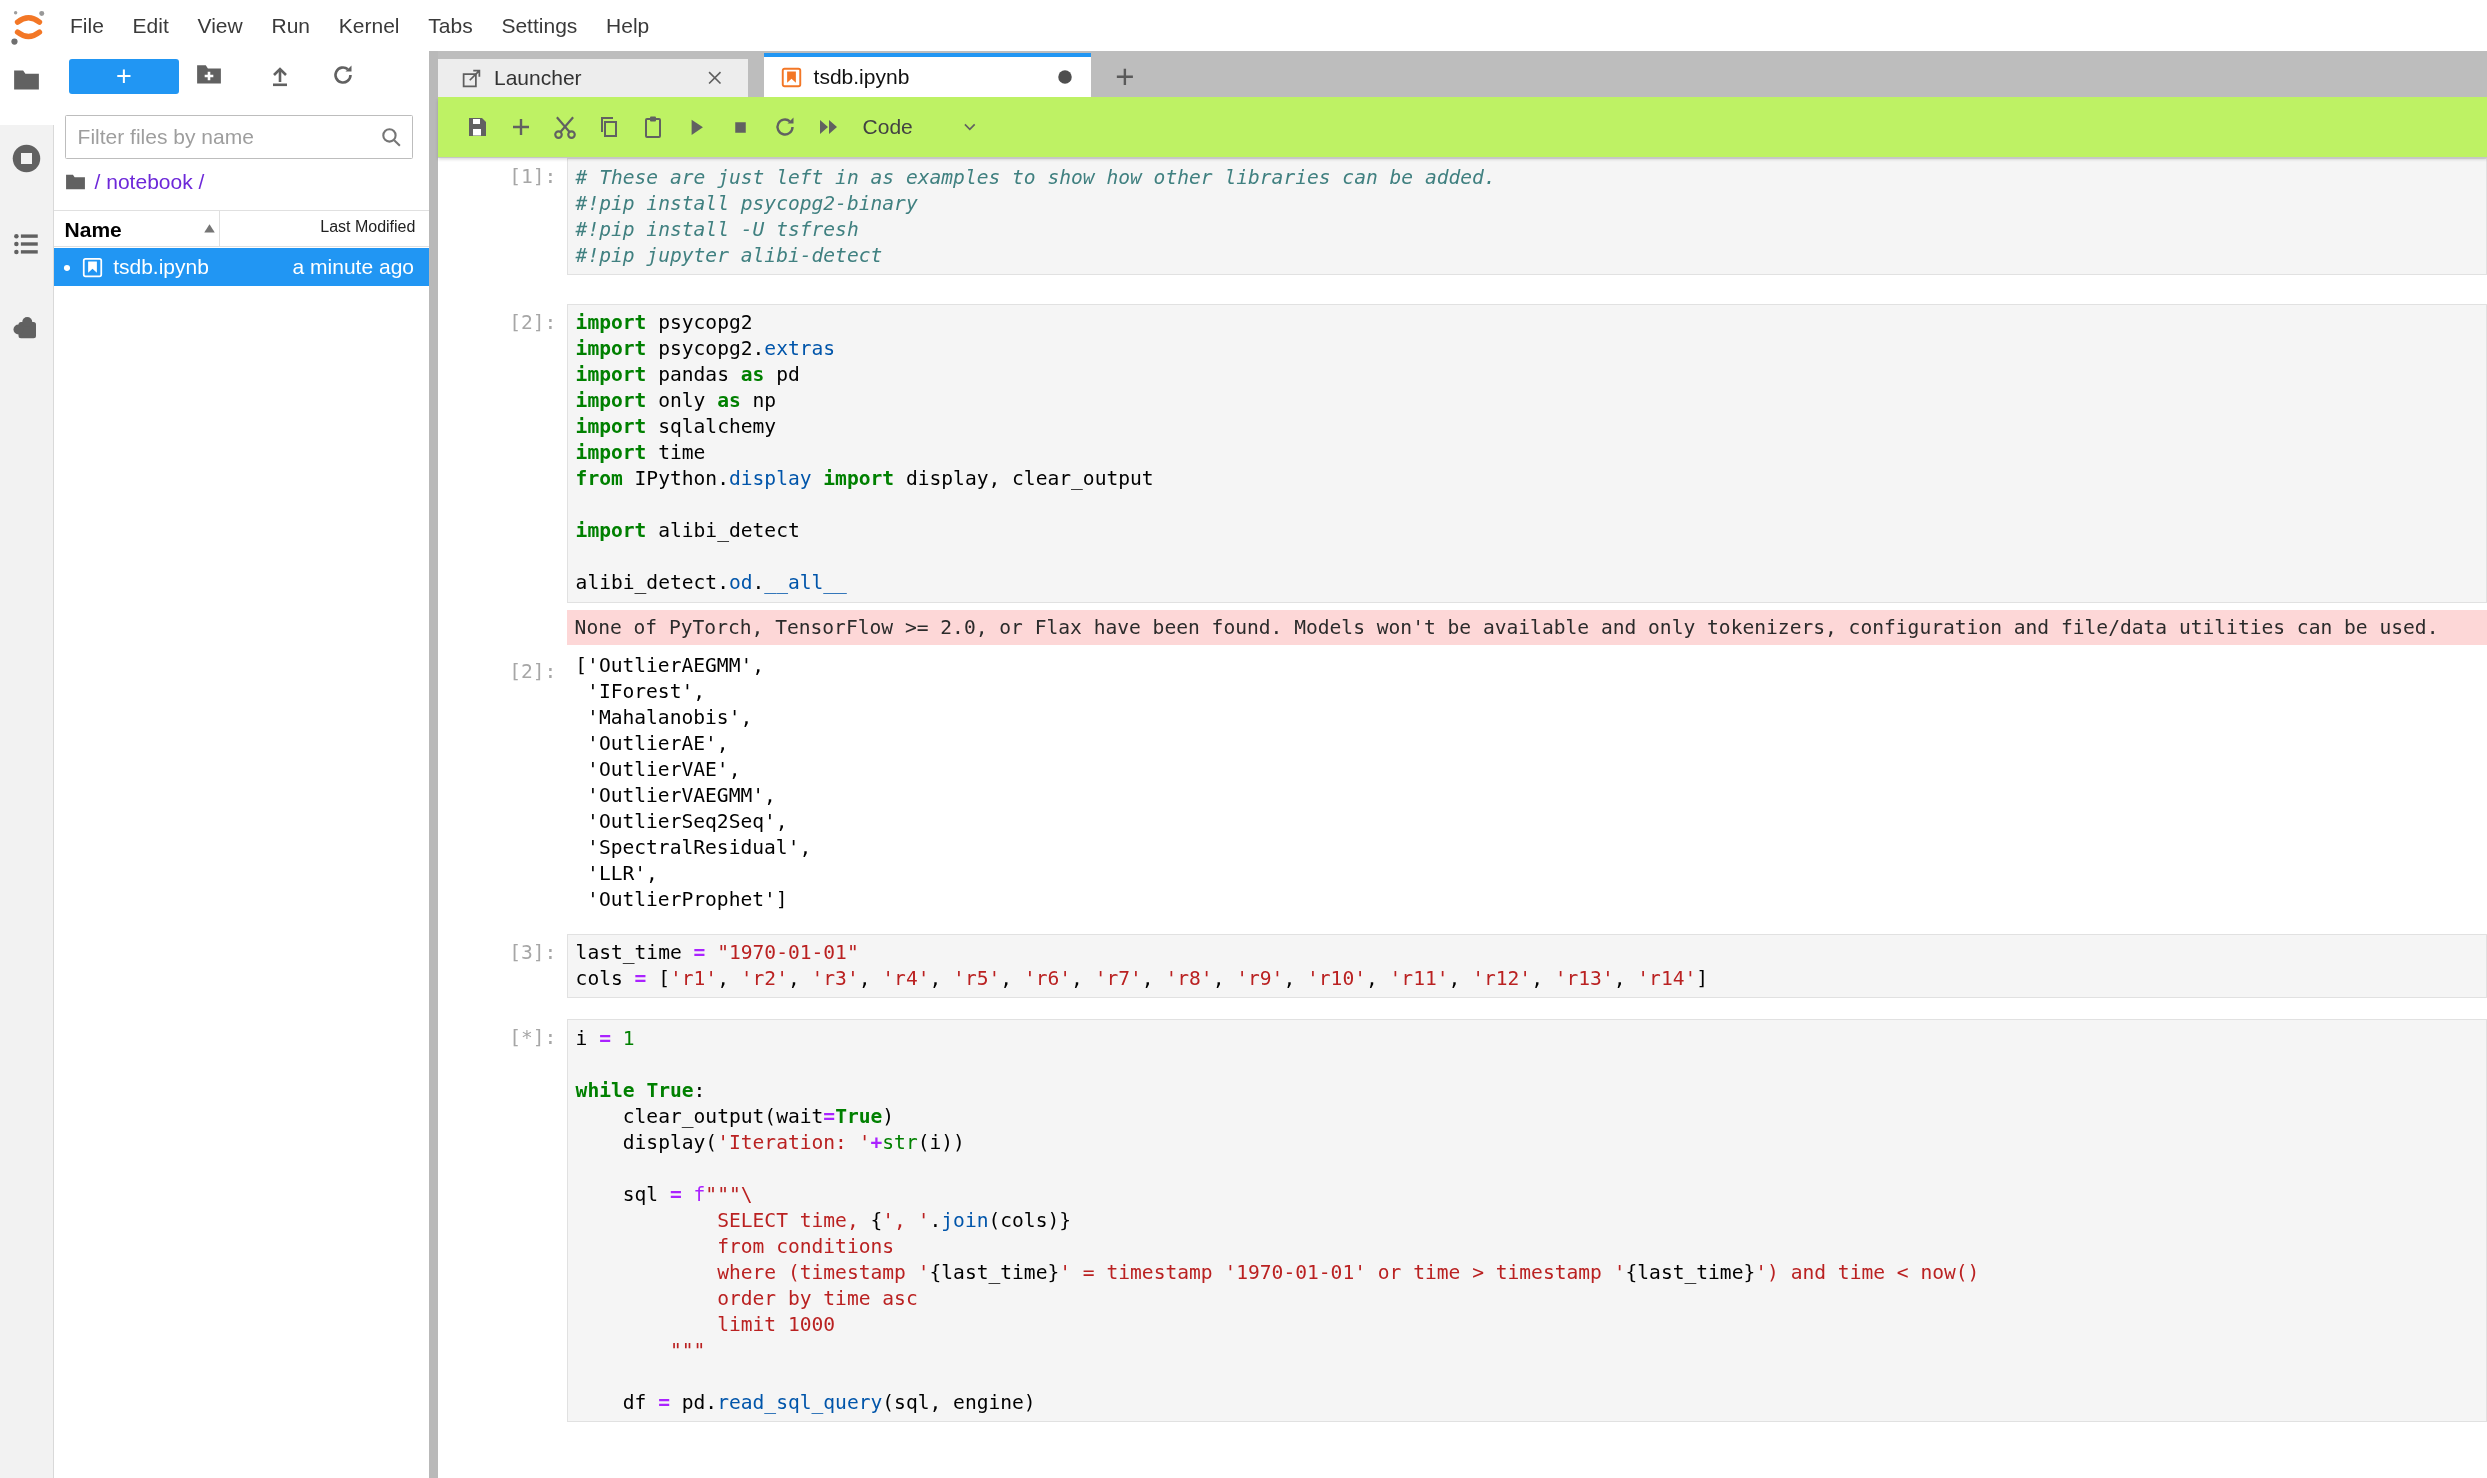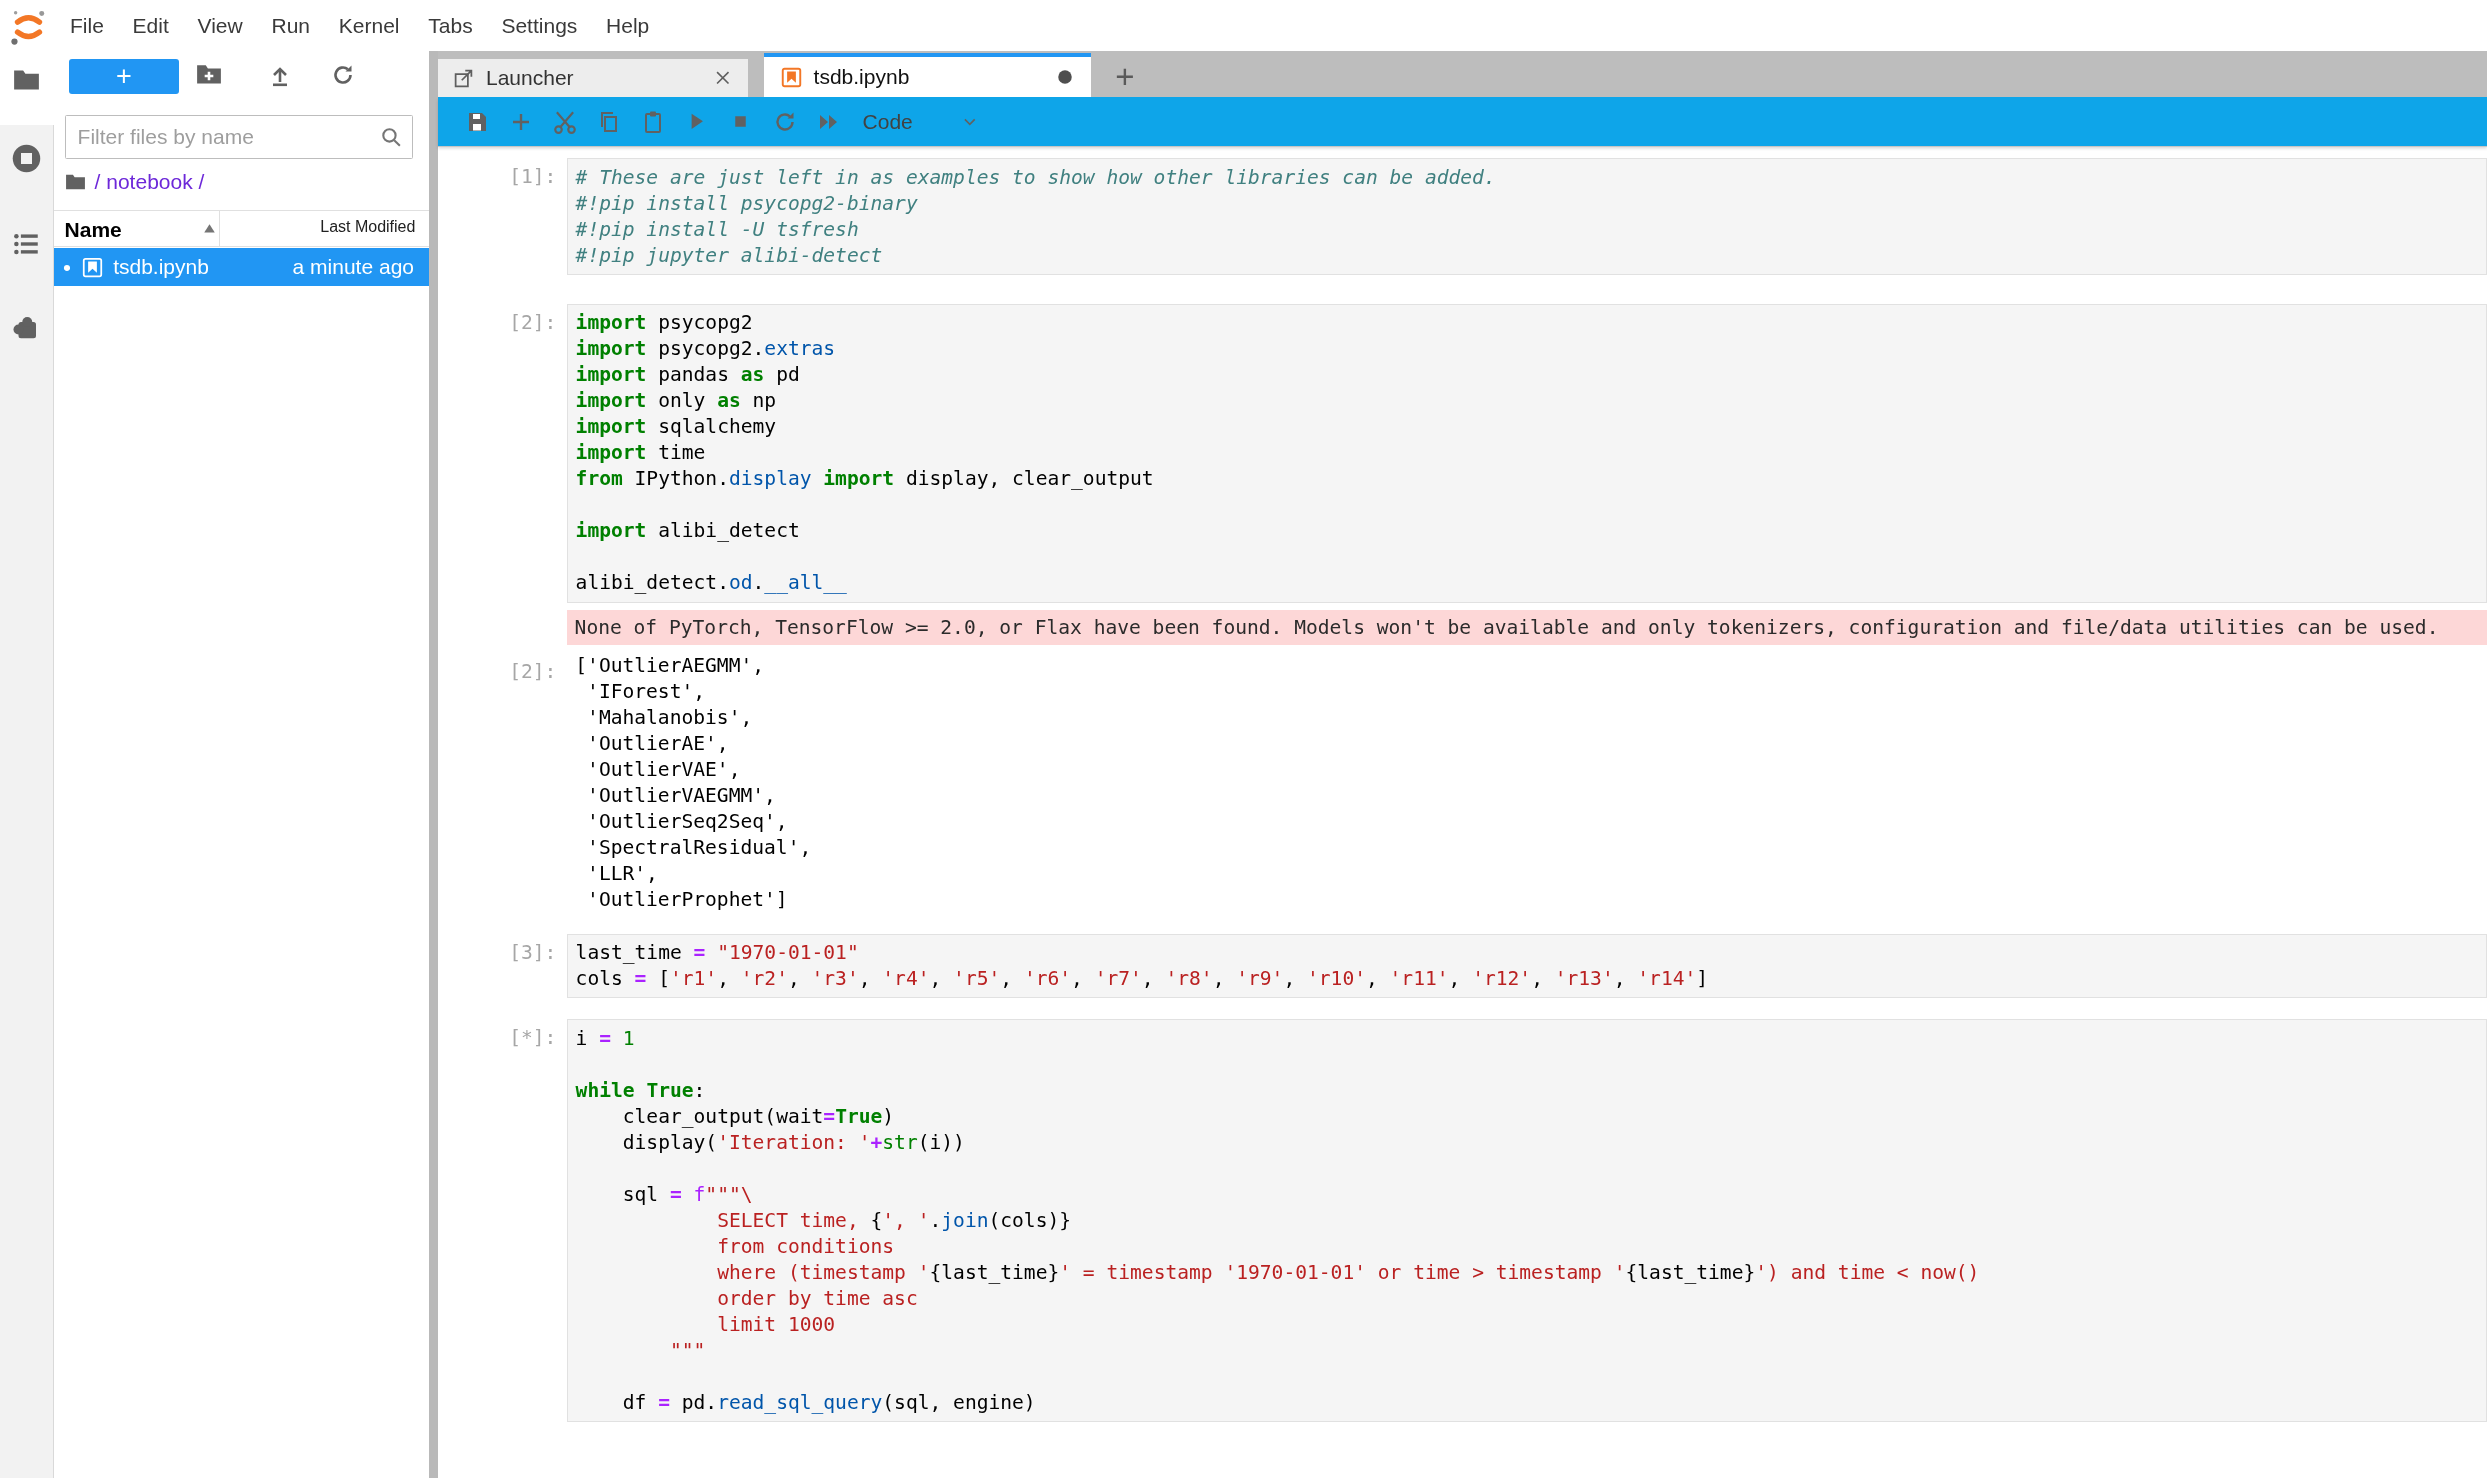--- a/index.html
+++ b/index.html
@@ -44,29 +44,29 @@
   .fb-row .dot{font-size:22.7px;margin-left:9px;}
   .fb-row .ficon{margin-left:10.6px;}
   .fb-row .fname{font-size:21px;margin-left:10.6px;flex:1;}
   .fb-row .fmod{font-size:21px;margin-right:15px;}
 
   
   .divider{position:absolute;left:429px;top:51px;width:9px;bottom:0;background:#b9b9b9;}
   .dock{position:absolute;left:438px;top:51px;right:0;bottom:0;}
   .tabbar{position:absolute;top:0;left:0;right:0;height:46px;background:#bdbdbd;}
   .tab{position:absolute;display:flex;align-items:center;box-sizing:border-box;}
-  .tab-launcher{left:0;top:7.6px;width:310px;height:39px;background:#ededed;padding:0 15px;}
+  .tab-launcher{left:0;top:7.6px;width:310px;height:39px;background:#ededed;padding:0 23px;}
   .tab-launcher .tlabel{font-size:21px;color:#333;margin-left:12px;flex:1;}
   .tab-active{left:326px;top:2.3px;width:327px;height:44px;background:#fff;
               border-top:4.5px solid var(--accent,#2196F3);padding:0 16.6px;}
   .tab-active .tlabel{font-size:21px;color:#111;margin-left:12px;flex:1;}
   .addtab{position:absolute;left:668px;top:7.6px;width:38px;height:36px;display:flex;
           align-items:center;justify-content:center;font-size:33px;color:#5a5a5a;}
 
-  .nbtoolbar{position:absolute;top:46px;left:0;right:0;height:50px;background:#0ea5e9;
+  .nbtoolbar{position:absolute;top:46px;left:0;right:0;height:61px;background:#bef264;
              border-bottom:0.8px solid #c6c6c6;box-shadow:0 1.5px 3px rgba(0,0,0,.15);
              display:flex;align-items:center;padding-left:16.6px;box-sizing:border-box;z-index:3;text-align:right;}
   .tool{width:44px;height:32px;display:flex;align-items:center;justify-content:center;}
   .celltype{display:flex;align-items:center;margin-left:12px;}
   .celltype .ct-label{font-size:21px;color:#424242;}
   .celltype .chev{margin-left:47px;}
 
   
   .nbarea{position:absolute;top:93px;left:0;right:0;bottom:0;background:#fff;
           overflow:hidden;padding-top:14.4px;box-sizing:border-box;}

